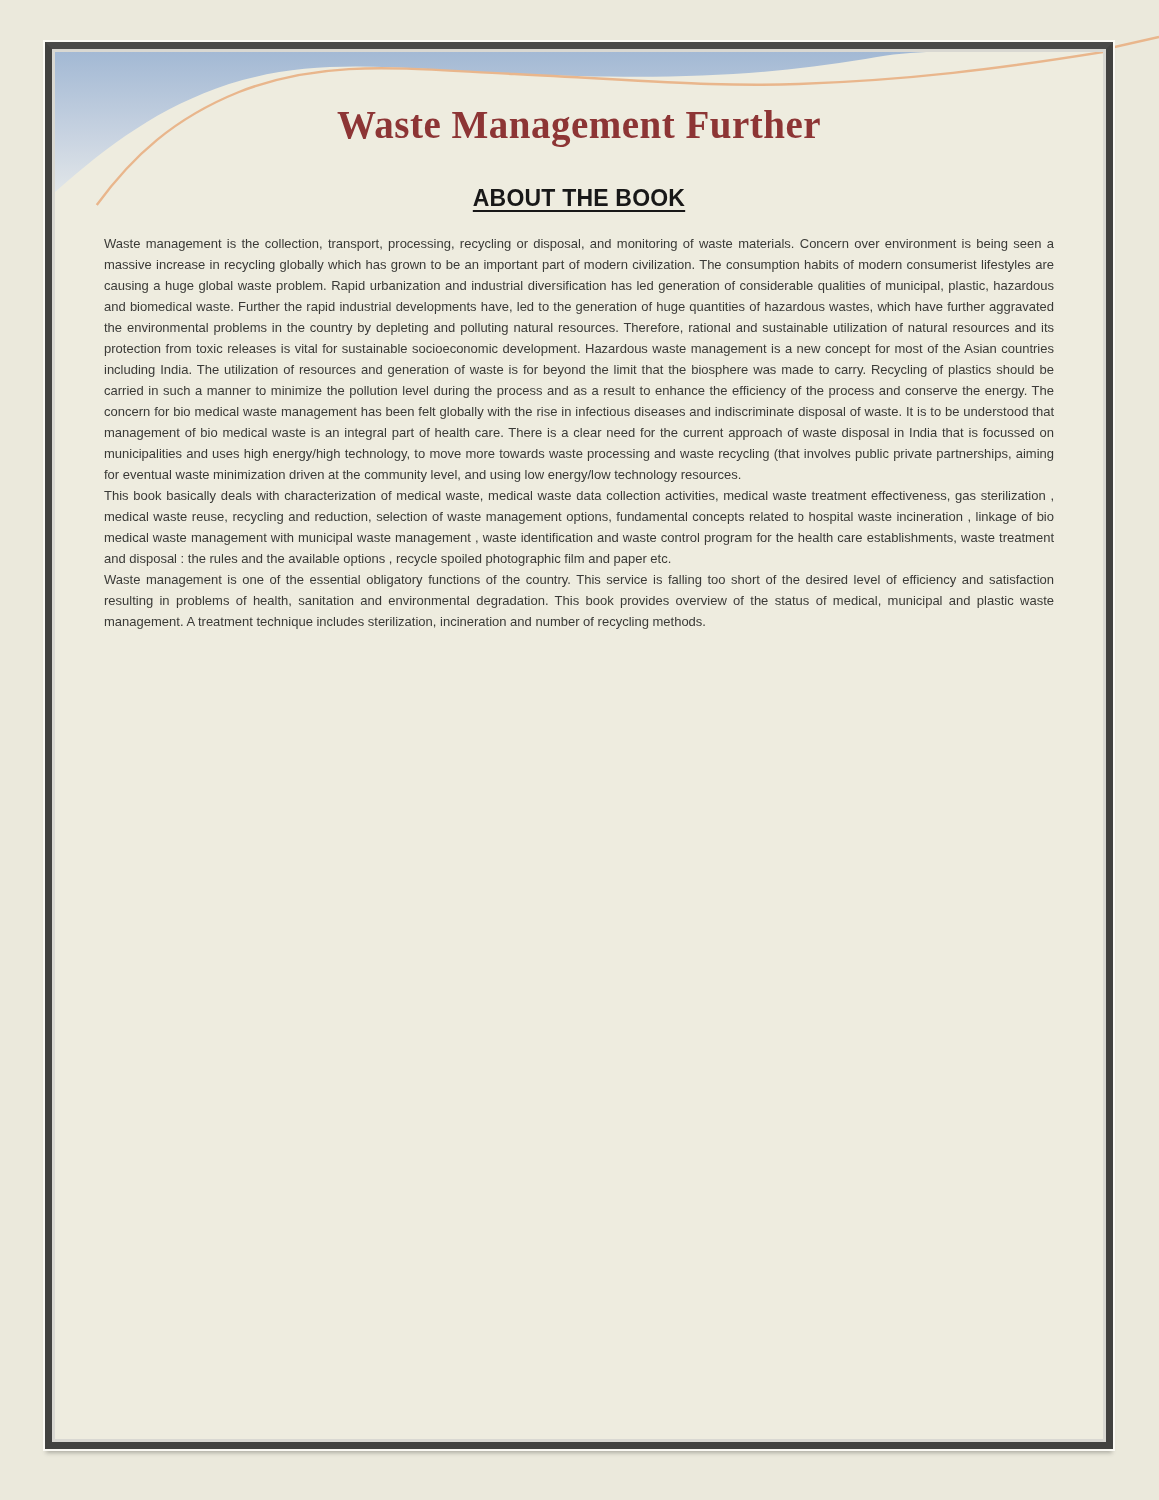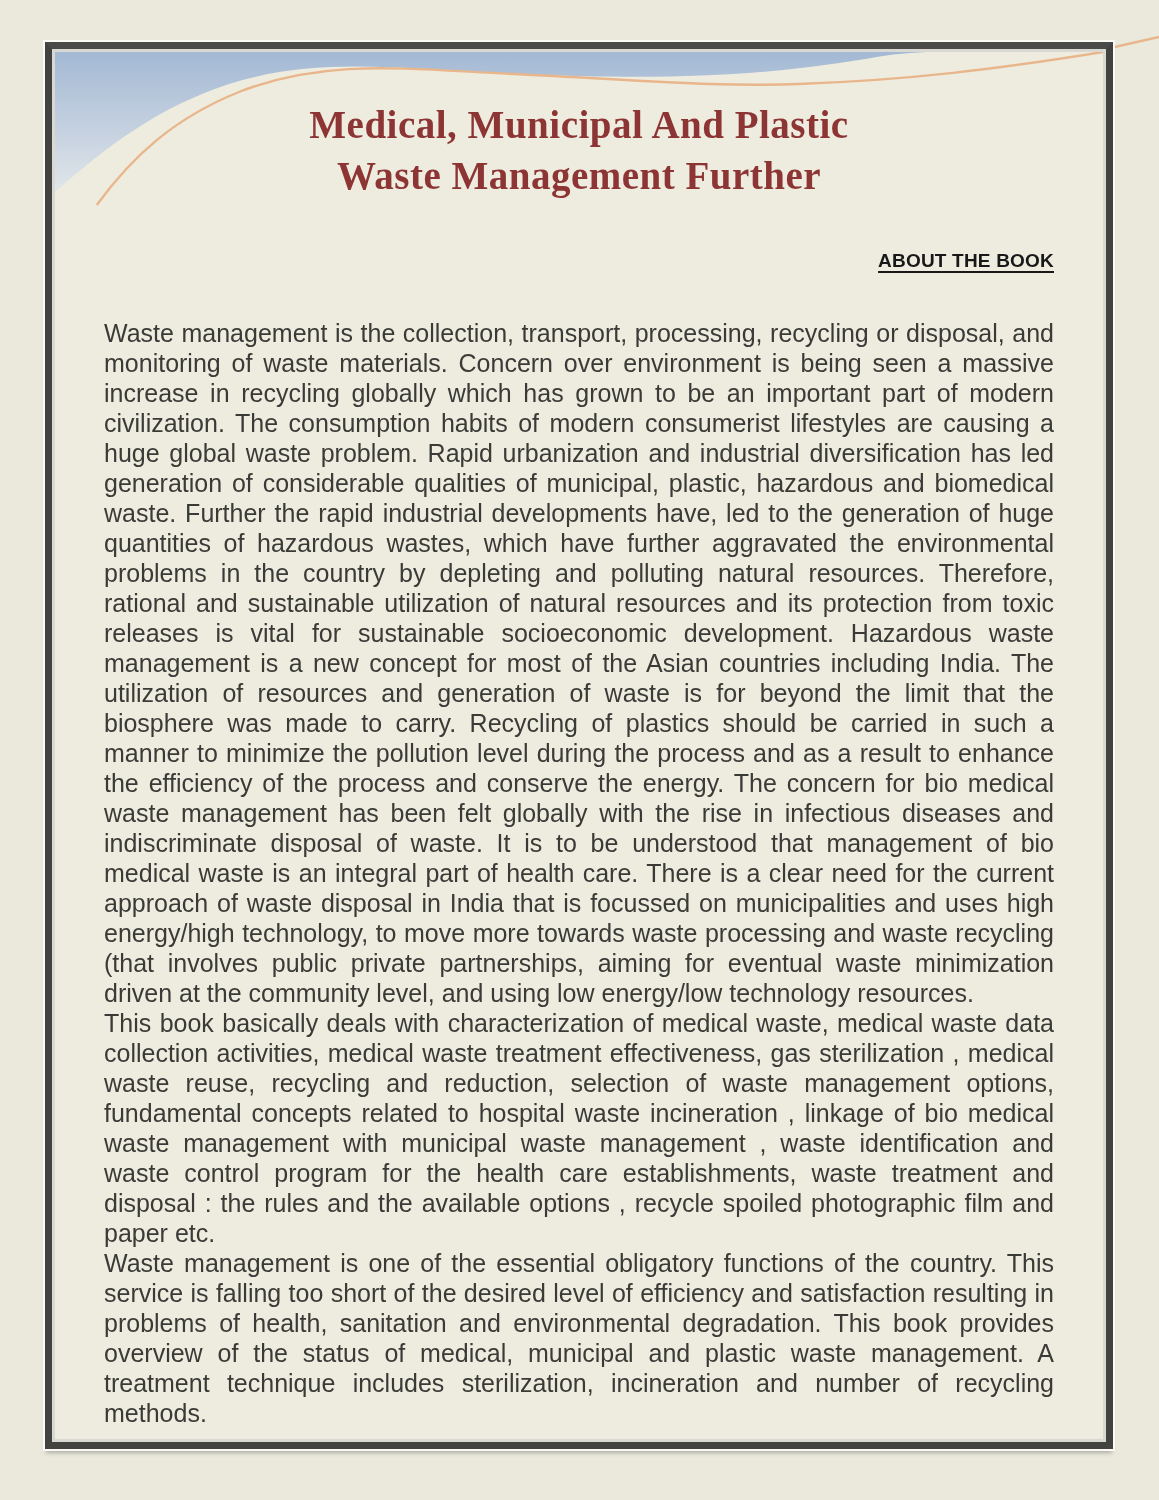--- a/index.html
+++ b/index.html
@@ -66,34 +66,34 @@
     text-align:center;
     font-family:"Liberation Serif", serif;
     font-weight:bold;
     font-size:39px;
     line-height:51px;
     color:var(--title);
     letter-spacing:.5px;
   }
   h1.book-title span{display:block;}
   h2.section-heading{
-    margin-top:49px;
-    text-align:right;
-    font-size:19px;
+    margin-top:35px;
+    text-align:center;
+    font-size:23px;
     font-weight:bold;
     color:var(--heading);
     letter-spacing:.2px;
     text-decoration:underline;
     text-decoration-thickness:2px;
     text-underline-offset:4px;
   }
   .about-text{
-    margin-top:46px;
-    font-size:25px;
-    line-height:30px;
+    margin-top:21px;
+    font-size:13px;
+    line-height:21px;
     color:var(--body-text);
     text-align:justify;
   }
   .about-text p{margin:0;}
 </style>
 </head>
 <body>
 
 <svg class="accent-outer" viewBox="0 0 49 24" preserveAspectRatio="none" aria-hidden="true">
   <line x1="0" y1="18" x2="49" y2="7" stroke-width="2.4" fill="none"></line>
@@ -109,21 +109,20 @@
         <stop offset="1" class="sky-bot-stop"></stop>
       </linearGradient>
     </defs>
     <rect x="0" y="0" width="1054" height="168" fill="url(#sky)"></rect>
     <path class="wave" d="M0,210 L0,140 C 55,92 105,55 175,32 C 265,4 345,17 465,22 C 610,28 705,25 815,7 C 843,2 862,0 885,0 L 1054,0 L 1054,210 Z"></path>
     <path class="accent" fill="none" stroke-width="2.4" d="M42,153 C 78,104 120,66 185,40 C 272,6 352,17 462,22 C 602,29 668,35 748,32 C 860,28 948,17 1054,0"></path>
   </svg>
 
   <div class="content">
     <h1 class="book-title">
-      <span>Medical, Municipal And Plastic</span>
       <span>Waste Management Further</span>
     </h1>
 
     <h2 class="section-heading">ABOUT THE BOOK</h2>
 
     <div class="about-text">
       <p>Waste management is the collection, transport, processing, recycling or disposal, and monitoring of waste materials. Concern over environment is being seen a massive increase in recycling globally which has grown to be an important part of modern civilization. The consumption habits of modern consumerist lifestyles are causing a huge global waste problem. Rapid urbanization and industrial diversification has led generation of considerable qualities of municipal, plastic, hazardous and biomedical waste. Further the rapid industrial developments have, led to the generation of huge quantities of hazardous wastes, which have further aggravated the environmental problems in the country by depleting and polluting natural resources. Therefore, rational and sustainable utilization of natural resources and its protection from toxic releases is vital for sustainable socioeconomic development. Hazardous waste management is a new concept for most of the Asian countries including India. The utilization of resources and generation of waste is for beyond the limit that the biosphere was made to carry. Recycling of plastics should be carried in such a manner to minimize the pollution level during the process and as a result to enhance the efficiency of the process and conserve the energy. The concern for bio medical waste management has been felt globally with the rise in infectious diseases and indiscriminate disposal of waste. It is to be understood that management of bio medical waste is an integral part of health care. There is a clear need for the current approach of waste disposal in India that is focussed on municipalities and uses high energy/high technology, to move more towards waste processing and waste recycling (that involves public private partnerships, aiming for eventual waste minimization driven at the community level, and using low energy/low technology resources.</p>
       <p>This book basically deals with characterization of medical waste, medical waste data collection activities, medical waste treatment effectiveness, gas sterilization , medical waste reuse, recycling and reduction, selection of waste management options, fundamental concepts related to hospital waste incineration , linkage of bio medical waste management with municipal waste management , waste identification and waste control program for the health care establishments, waste treatment and disposal : the rules and the available options , recycle spoiled photographic film and paper etc.</p>
       <p>Waste management is one of the essential obligatory functions of the country. This service is falling too short of the desired level of efficiency and satisfaction resulting in problems of health, sanitation and environmental degradation. This book provides overview of the status of medical, municipal and plastic waste management. A treatment technique includes sterilization, incineration and number of recycling methods.</p>
     </div>

